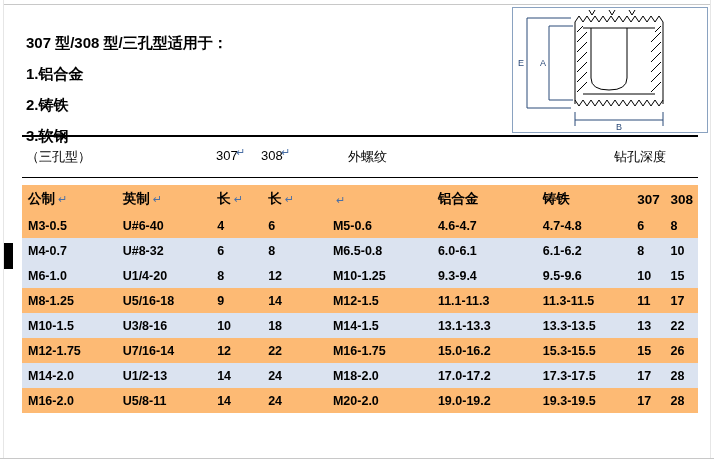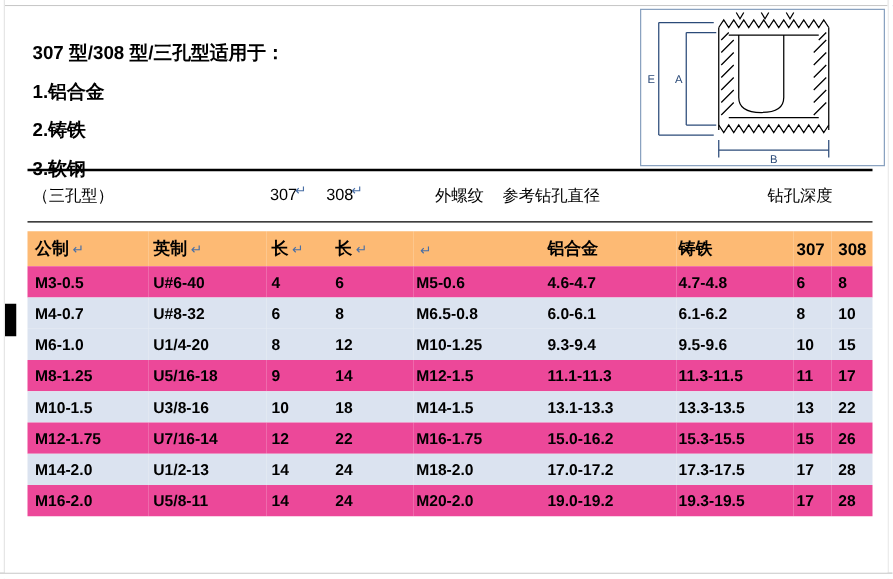--- a/index.html
+++ b/index.html
@@ -137,21 +137,21 @@
   }
   .tbl thead th {
     background: #fdba74;
     font-size: 13.5px;
     height: 28px;
   }
   .tbl tbody tr.odd td {
     background: #dbe3f0;
   }
   .tbl tbody tr.even td {
-    background: #ec4899;
+    background: #fdba74;
   }
   
   .c0 { width: 96px; padding-left: 6px !important; }
   .c1 { width: 96px; padding-left: 4px !important; }
   .c2 { width: 50px; padding-left: 4px !important; }
   .c3 { width: 68px; padding-left: 4px !important; }
   .c4 { width: 110px; padding-left: 2px !important; }
   .c5 { width: 110px; padding-left: 2px !important; margin-left: 24px; }
   .c6 { width: 98px; padding-left: 2px !important; margin-top: 20px; }
   .c7 { width: 28px; padding-left: 2px !important; }
@@ -236,21 +236,20 @@
   <div class="rule-main"></div>
   <div class="rule-thin"></div>
 
   <div class="hdr-row">
     <div class="hdr-cell" style="left:22px; top:4px;">（三孔型）</div>
     <div class="hdr-cell" style="left:212px; top:4px;">307</div>
     <div class="hdr-cell" style="left:232px; top:2px; font-weight:normal; color:#4a6fa5; font-size:11px;">↵</div>
     <div class="hdr-cell" style="left:257px; top:4px;">308</div>
     <div class="hdr-cell" style="left:277px; top:2px; font-weight:normal; color:#4a6fa5; font-size:11px;">↵</div>
     <div class="hdr-cell" style="left:301px; top:4px;margin-left:43px;">外螺纹</div>
-    <div class="hdr-cell" style="left:398px; top:4px;">参考钻孔直径</div>
     <div class="hdr-cell" style="left:610px; top:4px;">钻孔深度</div>
   </div>
 
   <div class="left-tab"></div>
 
   <table class="tbl">
     <thead>
       <tr>
         <th class="c0"><span>公制</span><span class="pilcrow">↵</span></th>
         <th class="c1"><span>英制</span><span class="pilcrow">↵</span></th>

